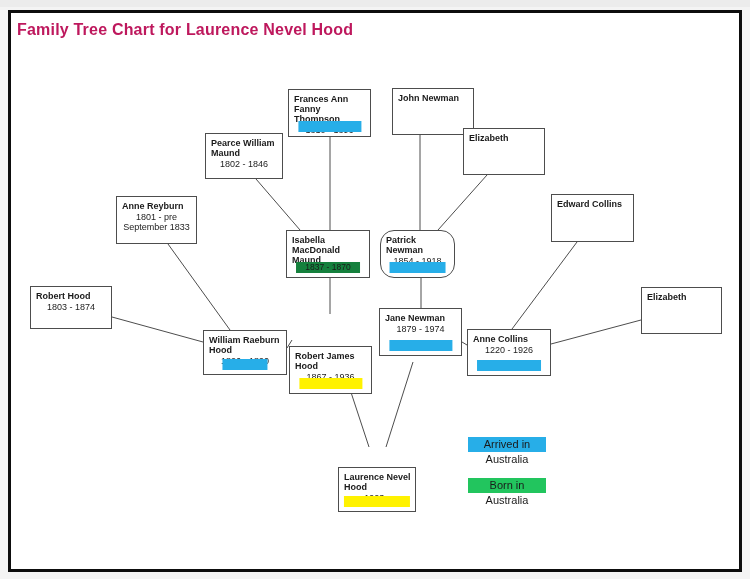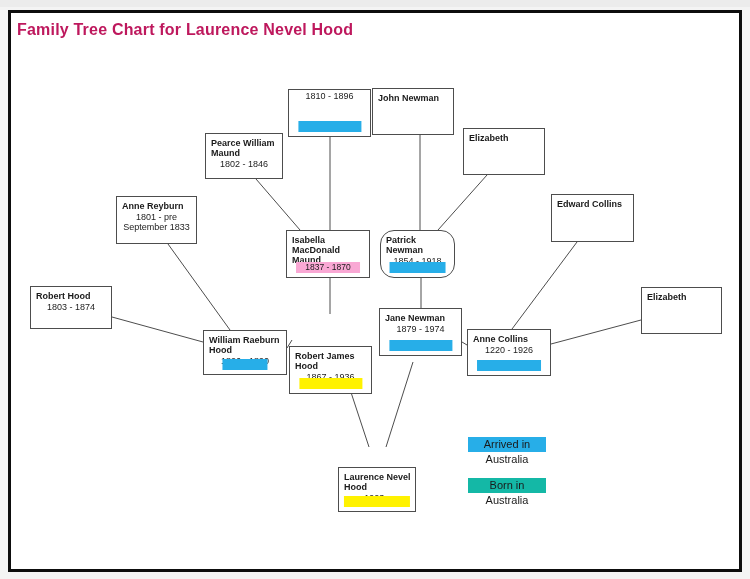--- a/index.html
+++ b/index.html
@@ -33,21 +33,21 @@
   .bar{
     position:absolute;bottom:4px;left:50%;transform:translateX(-50%);
     width:78%;height:11px;font-size:8.5px;line-height:11px;
     text-align:center;color:#1a1a1a;
   }
   .bar-w55{width:55%;}
   .bar-w87{width:87%;}
   
   .p0{left:205px;top:133px;width:78px;height:46px;}
   .p1{left:288px;top:89px;width:83px;height:48px;}
-  .p2{left:372px;top:88px;width:82px;height:47px;}
+  .p2{left:392px;top:88px;width:82px;height:47px;}
   .p3{left:463px;top:128px;width:82px;height:47px;}
   .p4{left:116px;top:196px;width:81px;height:48px;}
   .p5{left:551px;top:194px;width:83px;height:48px;}
   .p6{left:286px;top:230px;width:84px;height:48px;}
   .p7{left:380px;top:230px;width:75px;height:48px;border-radius:14px;}
   .p8{left:30px;top:286px;width:82px;height:43px;}
   .p9{left:641px;top:287px;width:81px;height:47px;}
   .p10{left:203px;top:330px;width:84px;height:45px;}
   .p11{left:289px;top:314px;width:83px;height:48px;margin-top:32px;}
   .p12{left:379px;top:308px;width:83px;height:48px;}
@@ -86,20 +86,22 @@
   </g>
 </svg>
 
 <div class="pbox p0">
   <div class="pname">Pearce William
 Maund</div>
   <div class="dates">1802 - 1846</div>
 
 </div>
 <div class="pbox p1">
+  <div class="pname">Frances Ann
+Fanny Thompson</div>
   <div class="dates">1810 - 1896</div>
   <div class="bar" style="background: rgb(39, 174, 232);"></div>
 </div>
 <div class="pbox p2">
   <div class="pname">John Newman</div>
 
 </div>
 <div class="pbox p3">
   <div class="pname">Elizabeth</div>
 
@@ -112,21 +114,21 @@
 </div>
 <div class="pbox p5">
   <div class="pname">Edward Collins</div>
 
 </div>
 <div class="pbox p6">
   <div class="pname">Isabella
 MacDonald
 Maund</div>
 
-  <div class="bar" style="background: #f9a8d4;">1837 - 1870</div>
+  <div class="bar" style="background: #15803d;">1837 - 1870</div>
 </div>
 <div class="pbox p7">
   <div class="pname">Patrick Newman</div>
   <div class="dates">1854 - 1918</div>
   <div class="bar" style="background: rgb(39, 174, 232);"></div>
 </div>
 <div class="pbox p8">
   <div class="pname">Robert Hood</div>
   <div class="dates">1803 - 1874</div>
 
@@ -158,13 +160,13 @@
   <div class="bar" style="background: rgb(39, 174, 232);"></div>
 </div>
 <div class="pbox p14">
   <div class="pname">Laurence Nevel
 Hood</div>
   <div class="dates">1923 -</div>
   <div class="bar bar-w87" style="background: rgb(255, 242, 0);"></div>
 </div>
 
 <div class="legend-item legend-arrived" style="background: rgb(39, 174, 232);">Arrived in Australia</div>
-<div class="legend-item legend-born" style="background: #14b8a6;">Born in Australia</div>
+<div class="legend-item legend-born" style="background: #22c55e;">Born in Australia</div>
 
 </body></html>

